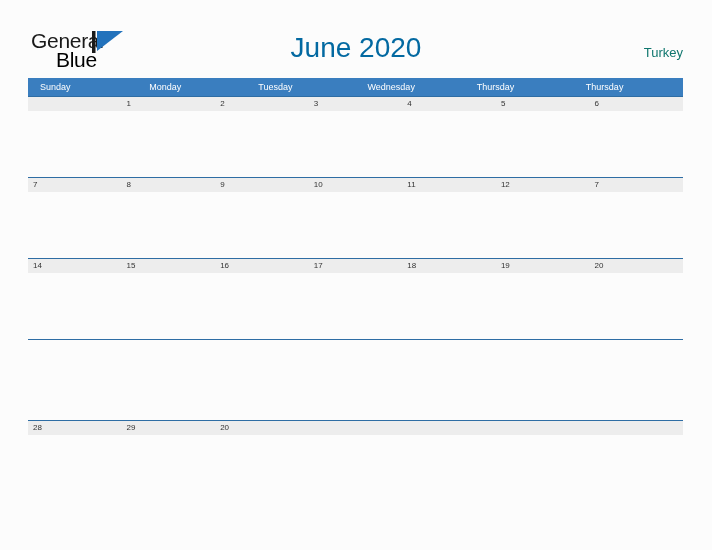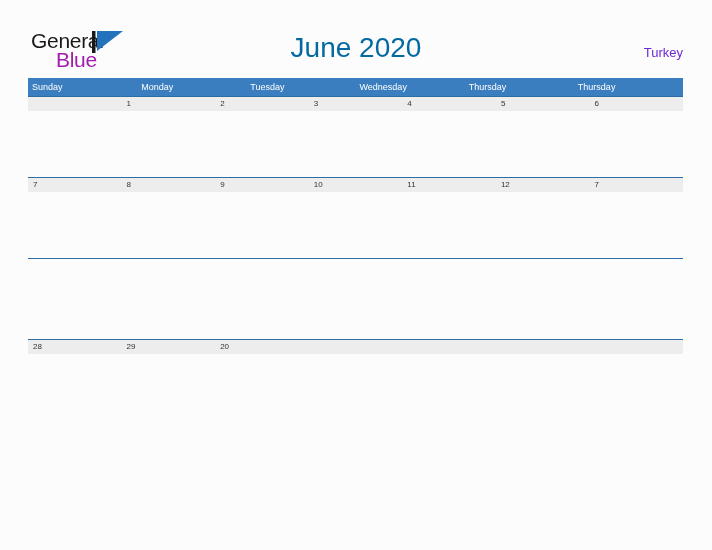--- a/index.html
+++ b/index.html
@@ -36,21 +36,21 @@
     color: #1a1a1a;
     letter-spacing: -0.3px;
     line-height: 1;
     font-family: "Liberation Sans", sans-serif;
   }
   .brand-blue {
     position: absolute;
     left: 25px;
     top: 19px;
     font-size: 21px;
-    color: #a21caf;
+    color: #000000;
     letter-spacing: -0.3px;
     line-height: 1;
     font-family: "Liberation Sans", sans-serif;
   }
   .brand-mark {
     position: absolute;
     left: 61px;
     top: 1px;
     width: 36px;
     height: 22px;
@@ -67,21 +67,21 @@
     color: #0369a1;
     font-family: "Liberation Sans", sans-serif;
     letter-spacing: 0px;
   }
 
   .region-label {
     position: absolute;
     right: 29px;
     top: 45px;
     font-size: 13px;
-    color: #6d28d9;
+    color: #0f766e;
     font-family: "Liberation Sans", sans-serif;
   }
 
   
   .calendar {
     position: absolute;
     left: 28px;
     top: 78px;
     width: 655px;
   }
@@ -89,21 +89,21 @@
   .weekday-header {
     display: flex;
     background: #3a7ebf;
     height: 18px;
   }
   .weekday-cell {
     flex: 1 1 0;
     color: #ffffff;
     font-size: 9px;
     line-height: 18px;
-    padding-left: 4px;
+    padding-left: 12px;
     box-sizing: border-box;
     font-family: "Liberation Sans", sans-serif;
     white-space: nowrap;
   }
 
   .week-row {
     height: 81px;
     border-top: 1.5px solid #2e6da4;
     box-sizing: border-box;
     background: #fcfcfc;
@@ -201,20 +201,40 @@
       <div class="day-body-cell"></div>
       <div class="day-body-cell"></div>
       <div class="day-body-cell"></div>
       <div class="day-body-cell"></div>
       <div class="day-body-cell"></div>
       <div class="day-body-cell"></div>
       <div class="day-body-cell"></div>
     </div>
   </div>
 
+  <div class="week-row">
+    <div class="date-band">
+      <div class="date-cell">14</div>
+      <div class="date-cell">15</div>
+      <div class="date-cell">16</div>
+      <div class="date-cell">17</div>
+      <div class="date-cell">18</div>
+      <div class="date-cell">19</div>
+      <div class="date-cell">20</div>
+    </div>
+    <div class="day-body">
+      <div class="day-body-cell"></div>
+      <div class="day-body-cell"></div>
+      <div class="day-body-cell"></div>
+      <div class="day-body-cell"></div>
+      <div class="day-body-cell"></div>
+      <div class="day-body-cell"></div>
+      <div class="day-body-cell"></div>
+    </div>
+  </div>
 
   <div class="week-row">
     <div class="day-body">
       <div class="day-body-cell"></div>
       <div class="day-body-cell"></div>
       <div class="day-body-cell"></div>
       <div class="day-body-cell"></div>
       <div class="day-body-cell"></div>
       <div class="day-body-cell"></div>
       <div class="day-body-cell"></div>

